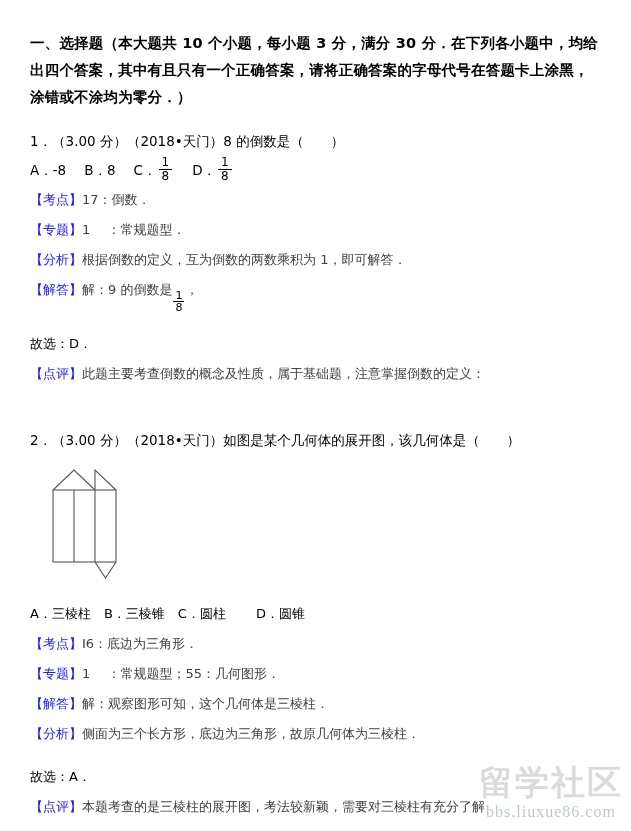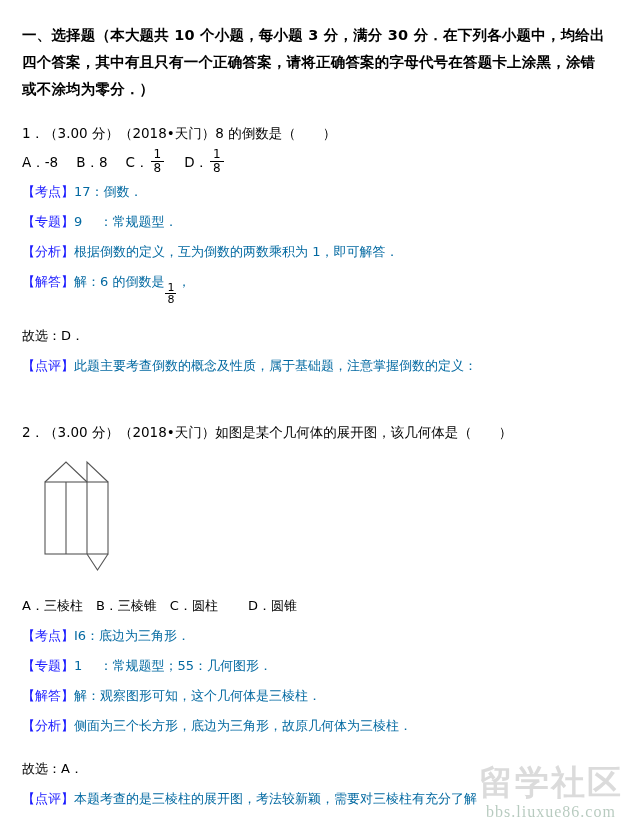--- a/index.html
+++ b/index.html
@@ -12,21 +12,21 @@
     height: 831px;
     font-family: "DejaVu Sans", "Liberation Sans", sans-serif;
     color: #000000;
     position: relative;
     overflow: hidden;
   }
   .page {
     position: relative;
     width: 631px;
     height: 831px;
-    padding: 8px;
+    padding: 16px;
     box-sizing: border-box;
   }
   .inner {
     padding: 14px 16px 0 14px;
   }
   .section-head {
     font-weight: bold;
     font-size: 14.5px;
     line-height: 1.85;
     letter-spacing: 0.2px;
@@ -85,21 +85,21 @@
   .tagline {
     font-size: 13px;
     line-height: 2.15;
     margin-top: 2px;
   }
   .tag {
     color: #1a1aff;
     white-space: nowrap;
   }
   .tagtext {
-    color: #0369a1;
+    color: #404040;
     text-align: center;
   }
   .plain {
     font-size: 13px;
     line-height: 2.15;
     margin-top: 16px;
   }
   .cont {
     font-size: 13px;
     line-height: 2.15;
@@ -168,29 +168,29 @@
           <span class="den">8</span>
         </span>
       </span>
     </div>
 
     <div class="tagline">
       <span class="tag">【考点】</span><span class="tagtext">17：倒数．</span>
     </div>
 
     <div class="tagline">
-      <span class="tag">【专题】</span><span class="tagtext">9 　：常规题型．</span>
+      <span class="tag">【专题】</span><span class="tagtext">1 　：常规题型．</span>
     </div>
 
     <div class="tagline">
       <span class="tag">【分析】</span><span class="tagtext">根据倒数的定义，互为倒数的两数乘积为 1，即可解答．</span>
     </div>
 
     <div class="tagline">
-      <span class="tag">【解答】</span><span class="tagtext">解：6 的倒数是</span><span class="frac-inline">
+      <span class="tag">【解答】</span><span class="tagtext">解：9 的倒数是</span><span class="frac-inline">
           <span class="num">1</span>
           <span class="den">8</span>
         </span><span class="tagtext">，</span>
     </div>
 
     <div class="plain">故选：D．</div>
 
     <div class="tagline">
       <span class="tag">【点评】</span><span class="tagtext">此题主要考查倒数的概念及性质，属于基础题，注意掌握倒数的定义：</span>
     </div>

